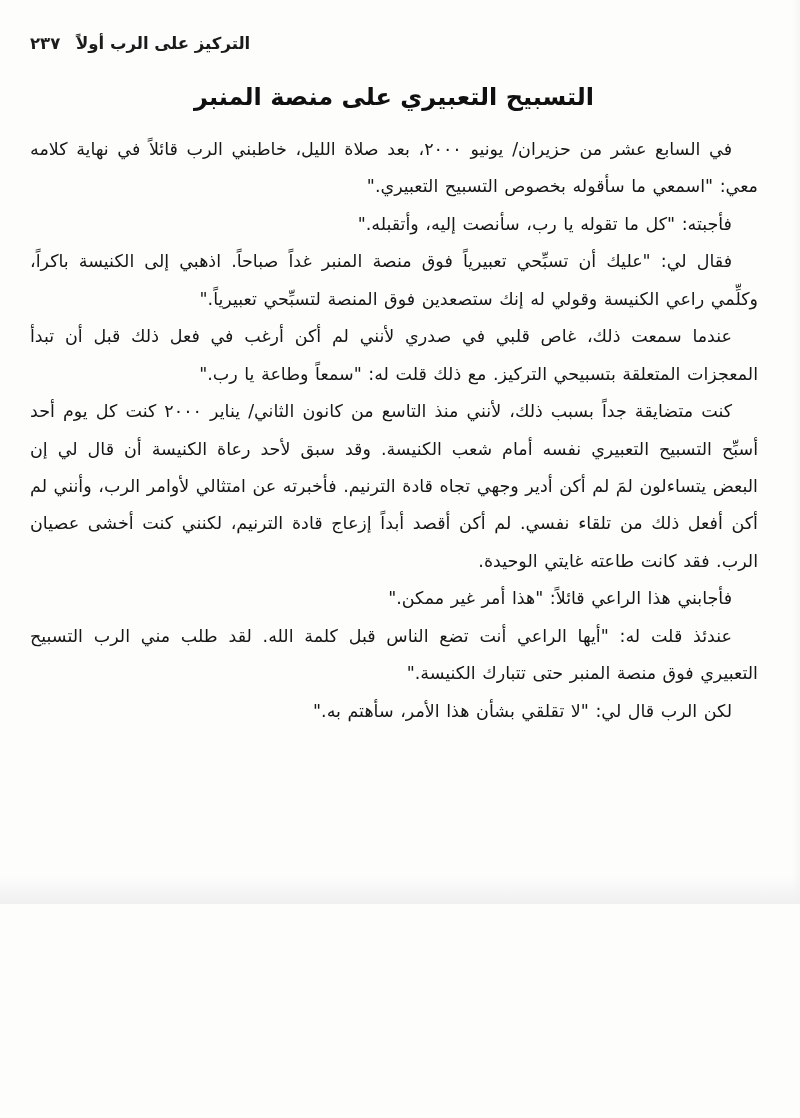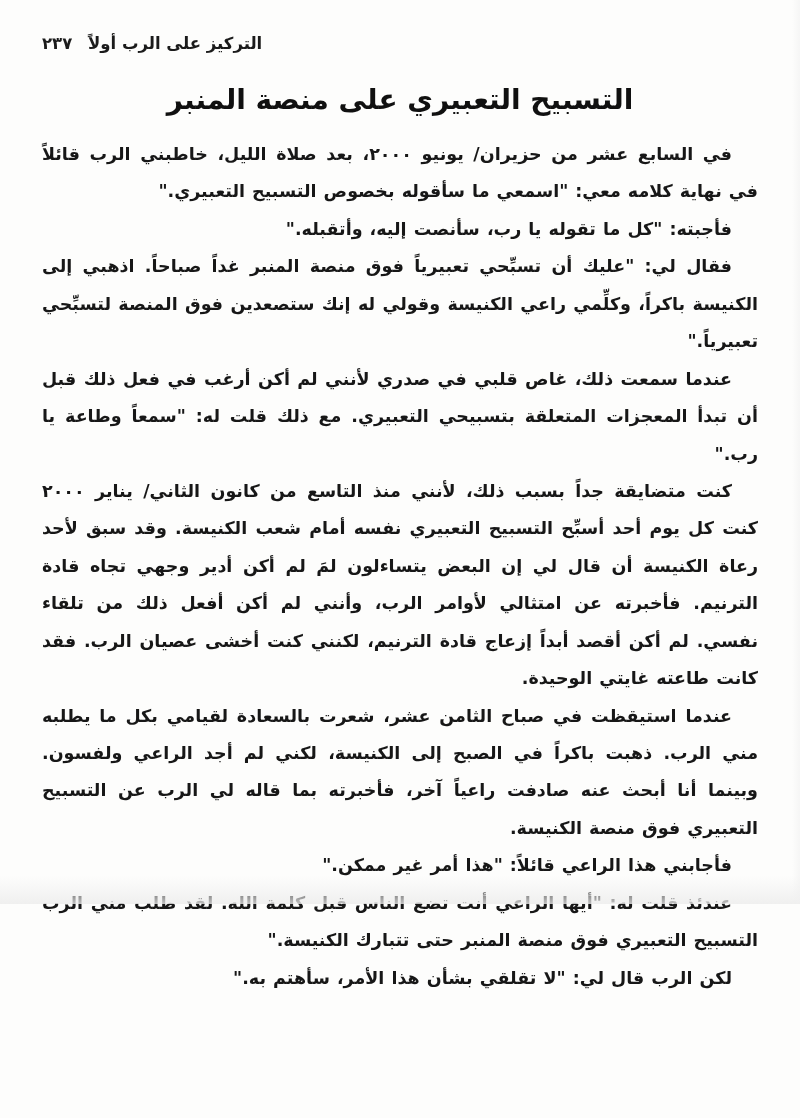--- a/index.html
+++ b/index.html
@@ -10,52 +10,51 @@
     background: #fdfdfc;
     font-family: "DejaVu Sans", sans-serif;
     color: #141414;
     overflow: hidden;
   }
   .page {
     position: relative;
     width: 800px;
     height: 904px;
     box-sizing: border-box;
-    padding: 26px 42px 0 42px;
+    padding: 26px 42px 0 30px;
     direction: rtl;
   }
   .running-header {
     direction: rtl;
     text-align: left;
     font-size: 16.5px;
     font-weight: bold;
     letter-spacing: 0.2px;
     margin: 8px 0 30px 0;
     color: #1b1b1b;
   }
   .running-header .pageno {
     margin-right: 10px;
     font-weight: bold;
   }
   .chapter-title {
     text-align: center;
-    font-size: 28px;
+    font-size: 24px;
     font-weight: bold;
     margin: 0 0 20px 0;
     color: #101010;
   }
   .body-text p {
     margin: 0;
     font-size: 17.5px;
     line-height: 2.14;
     text-align: justify;
     text-indent: 26px;
     word-spacing: 1px;
     color: #171717;
-    font-weight: bold;
   }
   .scan-shade-bottom {
     position: absolute;
     left: 0;
     bottom: 0;
     width: 100%;
     height: 28px;
     background: linear-gradient(180deg, rgba(253,253,252,0) 0%, rgba(236,236,236,0.8) 100%);
     pointer-events: none;
   }
@@ -78,23 +77,22 @@
     <span>التركيز على الرب أولاً</span>
     <span class="pageno">٢٣٧</span>
   </div>
 
   <h1 class="chapter-title">التسبيح التعبيري على منصة المنبر</h1>
 
   <div class="body-text">
     <p>في السابع عشر من حزيران/ يونيو ٢٠٠٠، بعد صلاة الليل، خاطبني الرب قائلاً في نهاية كلامه معي: "اسمعي ما سأقوله بخصوص التسبيح التعبيري."</p>
     <p>فأجبته: "كل ما تقوله يا رب، سأنصت إليه، وأتقبله."</p>
     <p>فقال لي: "عليك أن تسبِّحي تعبيرياً فوق منصة المنبر غداً صباحاً. اذهبي إلى الكنيسة باكراً، وكلِّمي راعي الكنيسة وقولي له إنك ستصعدين فوق المنصة لتسبِّحي تعبيرياً."</p>
-    <p>عندما سمعت ذلك، غاص قلبي في صدري لأنني لم أكن أرغب في فعل ذلك قبل أن تبدأ المعجزات المتعلقة بتسبيحي التعبيري. مع ذلك قلت له: "سمعاً وطاعة يا رب."</p>
+    <p>عندما سمعت ذلك، غاص قلبي في صدري لأنني لم أكن أرغب في فعل ذلك قبل أن تبدأ المعجزات المتعلقة بتسبيحي التركيز. مع ذلك قلت له: "سمعاً وطاعة يا رب."</p>
     <p>كنت متضايقة جداً بسبب ذلك، لأنني منذ التاسع من كانون الثاني/ يناير ٢٠٠٠ كنت كل يوم أحد أسبِّح التسبيح التعبيري نفسه أمام شعب الكنيسة. وقد سبق لأحد رعاة الكنيسة أن قال لي إن البعض يتساءلون لمَ لم أكن أدير وجهي تجاه قادة الترنيم. فأخبرته عن امتثالي لأوامر الرب، وأنني لم أكن أفعل ذلك من تلقاء نفسي. لم أكن أقصد أبداً إزعاج قادة الترنيم، لكنني كنت أخشى عصيان الرب. فقد كانت طاعته غايتي الوحيدة.</p>
-    <p>عندما استيقظت في صباح الثامن عشر، شعرت بالسعادة لقيامي بكل ما يطلبه مني الرب. ذهبت باكراً في الصبح إلى الكنيسة، لكني لم أجد الراعي ولفسون. وبينما أنا أبحث عنه صادفت راعياً آخر، فأخبرته بما قاله لي الرب عن التسبيح التعبيري فوق منصة الكنيسة.</p>
     <p>فأجابني هذا الراعي قائلاً: "هذا أمر غير ممكن."</p>
     <p>عندئذ قلت له: "أيها الراعي أنت تضع الناس قبل كلمة الله. لقد طلب مني الرب التسبيح التعبيري فوق منصة المنبر حتى تتبارك الكنيسة."</p>
     <p>لكن الرب قال لي: "لا تقلقي بشأن هذا الأمر، سأهتم به."</p>
   </div>
 
   <div class="scan-shade-bottom"></div>
   <div class="scan-edge-right"></div>
 
 </div>
 

